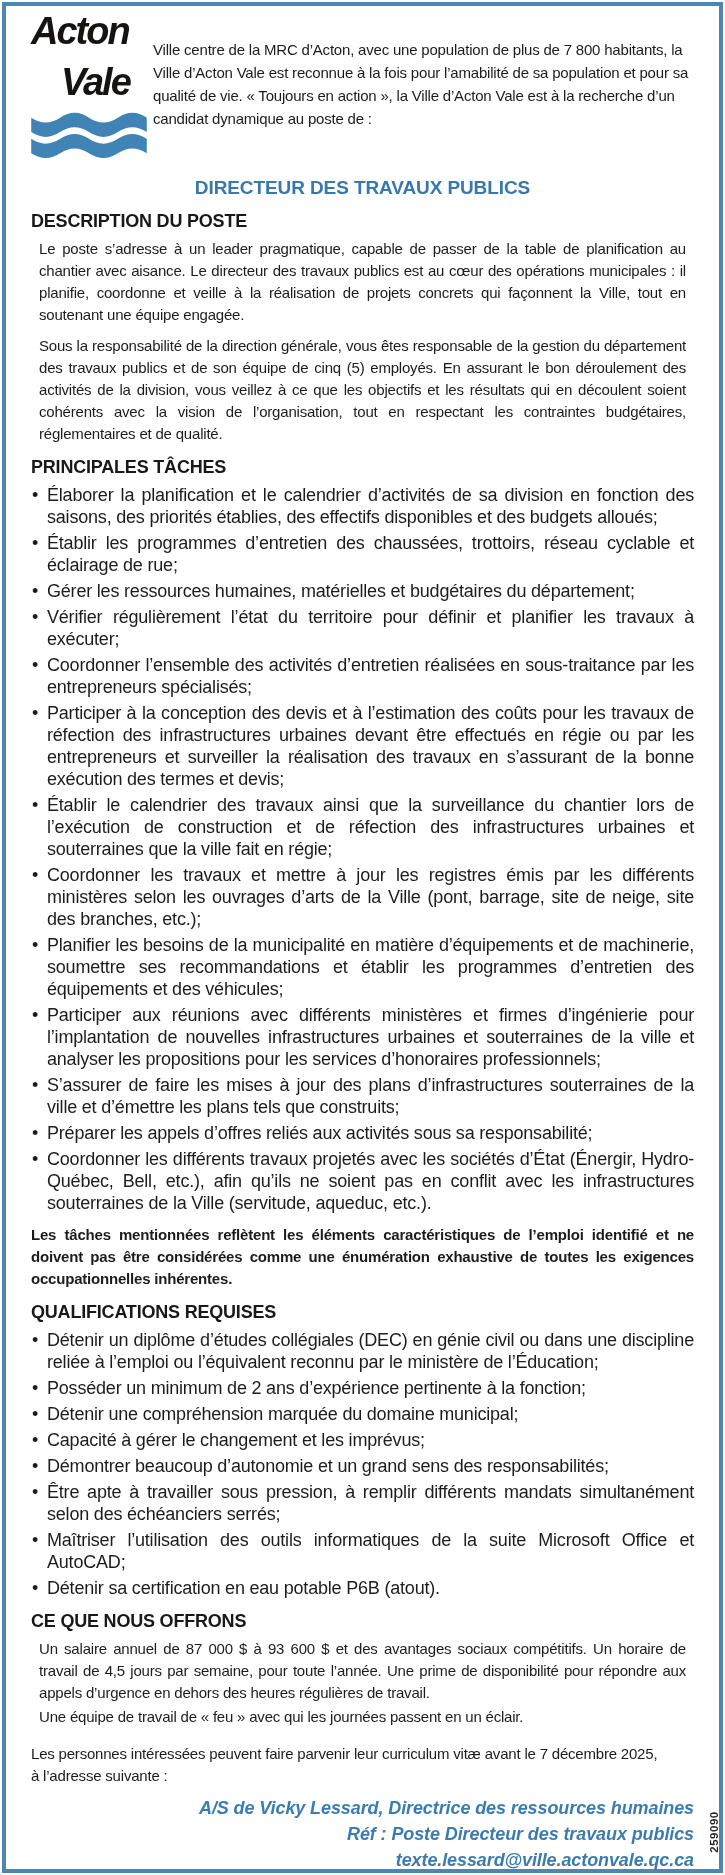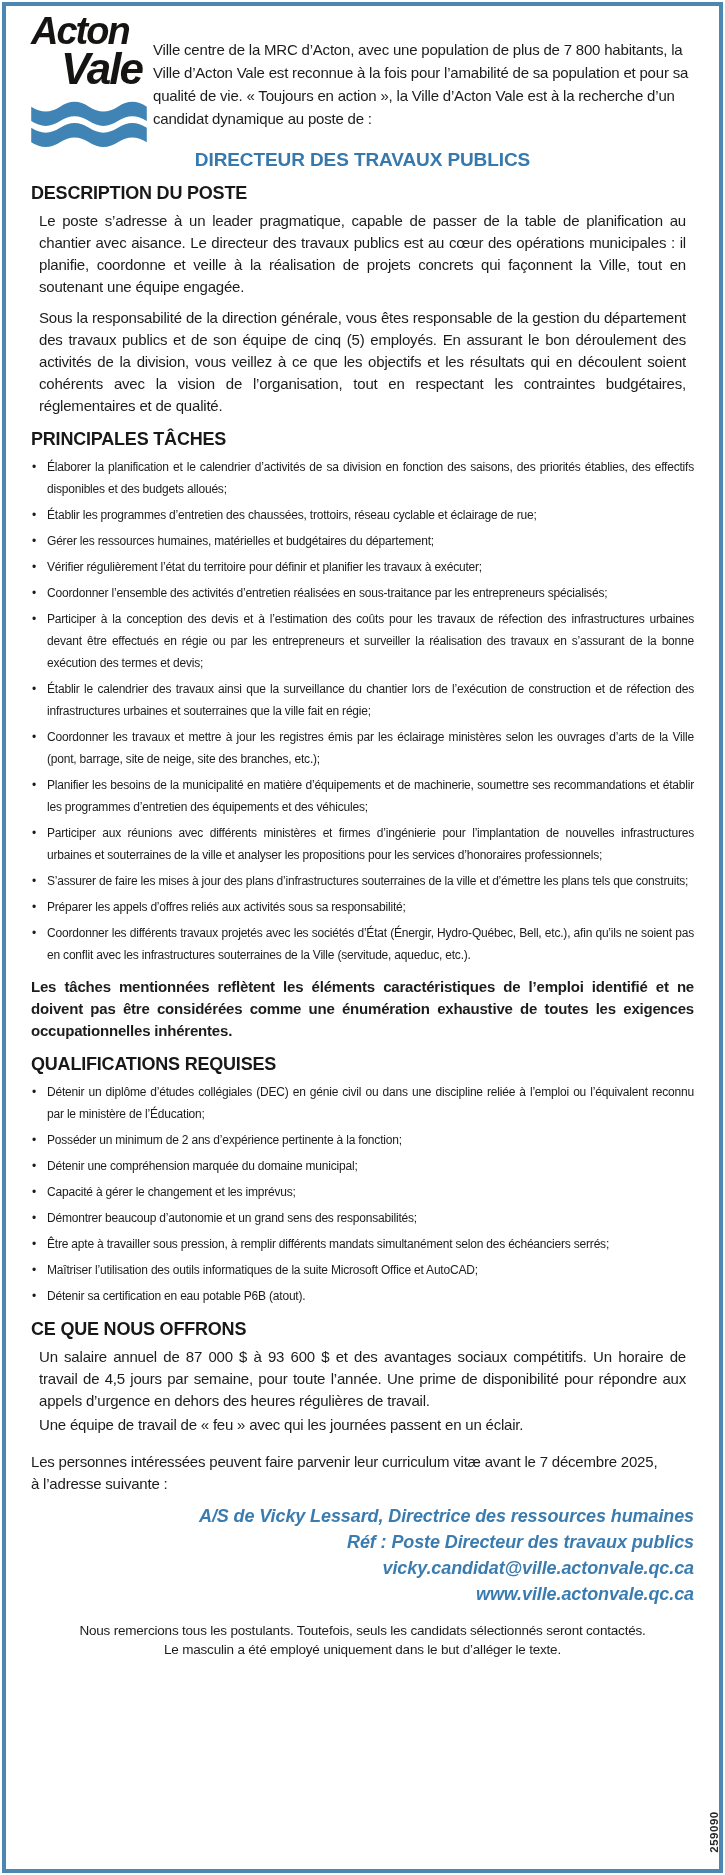--- a/index.html
+++ b/index.html
@@ -9,35 +9,35 @@
     -webkit-font-smoothing:antialiased;
   }
   .frame{position:absolute;inset:2px;border:4px solid #4c87b2;pointer-events:none;}
   .content{position:absolute;top:12px;left:31px;right:31px;}
 
   
   header{display:flex;gap:0;}
   .logo{flex:0 0 122px;width:122px;padding-top:4px;}
   .logo-text{font-weight:bold;font-style:italic;line-height:0.82;letter-spacing:-2px;color:#161413;}
   .logo-acton{font-size:38px;display:block;}
-  .logo-vale{font-size:44px;display:block;margin-left:30px;margin-top:4px;}
+  .logo-vale{font-size:38px;display:block;margin-left:30px;margin-top:20px;}
   .waves{margin-top:10px;display:block;}
   .intro{margin:26px 0 0;font-size:15px;line-height:23px;letter-spacing:-0.2px;text-align:left;}
 
   h1{
     text-align:center;color:#3779ad;font-size:19px;letter-spacing:-0.1px;
-    margin:0 0 10px;font-weight:bold;
+    margin:17px 0 10px;font-weight:bold;
   }
   h2{font-size:18px;letter-spacing:-0.2px;margin:12px 0 6px;font-weight:bold;color:#181818;}
 
   p{margin:0 8px 9px;font-size:15px;line-height:22px;letter-spacing:-0.2px;text-align:justify;}
   ul{margin:0 0 2px;padding:0;list-style:none;}
   li{
     position:relative;padding-left:16px;margin-bottom:4px;
-    font-size:12px;line-height:22px;letter-spacing:-0.2px;text-align:justify;
+    font-size:18px;line-height:22px;letter-spacing:-0.2px;text-align:justify;
   }
   li::before{content:"•";position:absolute;left:1px;top:0;}
 
   .note{font-weight:bold;margin:10px 0 6px;}
   .offer-p{margin-bottom:2px;}
   .apply{font-weight:normal;margin:15px 0 8px;text-align:left;max-width:630px;font-size:15px;}
   .contact{
     text-align:right;color:#3b7cb0;font-weight:bold;
     font-size:18px;line-height:26px;margin:4px 0 14px;letter-spacing:-0.1px;font-style:italic;
   }
@@ -88,21 +88,21 @@
   <section>
     <h2>PRINCIPALES TÂCHES</h2>
     <ul>
       <li>Élaborer la planification et le calendrier d’activités de sa division en fonction des saisons, des priorités établies, des effectifs disponibles et des budgets alloués;</li>
       <li>Établir les programmes d’entretien des chaussées, trottoirs, réseau cyclable et éclairage de rue;</li>
       <li>Gérer les ressources humaines, matérielles et budgétaires du département;</li>
       <li>Vérifier régulièrement l’état du territoire pour définir et planifier les travaux à exécuter;</li>
       <li>Coordonner l’ensemble des activités d’entretien réalisées en sous-traitance par les entrepreneurs spécialisés;</li>
       <li>Participer à la conception des devis et à l’estimation des coûts pour les travaux de réfection des infrastructures urbaines devant être effectués en régie ou par les entrepreneurs et surveiller la réalisation des travaux en s’assurant de la bonne exécution des termes et devis;</li>
       <li>Établir le calendrier des travaux ainsi que la surveillance du chantier lors de l’exécution de construction et de réfection des infrastructures urbaines et souterraines que la ville fait en régie;</li>
-      <li>Coordonner les travaux et mettre à jour les registres émis par les éclairage ministères selon les ouvrages d’arts de la Ville (pont, barrage, site de neige, site des branches, etc.);</li>
+      <li>Coordonner les travaux et mettre à jour les registres émis par les différents ministères selon les ouvrages d’arts de la Ville (pont, barrage, site de neige, site des branches, etc.);</li>
       <li>Planifier les besoins de la municipalité en matière d’équipements et de machinerie, soumettre ses recommandations et établir les programmes d’entretien des équipements et des véhicules;</li>
       <li>Participer aux réunions avec différents ministères et firmes d’ingénierie pour l’implantation de nouvelles infrastructures urbaines et souterraines de la ville et analyser les propositions pour les services d’honoraires professionnels;</li>
       <li>S’assurer de faire les mises à jour des plans d’infrastructures souterraines de la ville et d’émettre les plans tels que construits;</li>
       <li>Préparer les appels d’offres reliés aux activités sous sa responsabilité;</li>
       <li>Coordonner les différents travaux projetés avec les sociétés d’État (Énergir, Hydro-Québec, Bell, etc.), afin qu’ils ne soient pas en conflit avec les infrastructures souterraines de la Ville (servitude, aqueduc, etc.).</li>
     </ul>
     <p class="note">Les tâches mentionnées reflètent les éléments caractéristiques de l’emploi identifié et ne doivent pas être considérées comme une énumération exhaustive de toutes les exigences occupationnelles inhérentes.</p>
   </section>
 
   <section>
@@ -123,21 +123,21 @@
     <h2>CE QUE NOUS OFFRONS</h2>
     <p class="offer-p">Un salaire annuel de 87 000 $ à 93 600 $ et des avantages sociaux compétitifs. Un horaire de travail de 4,5 jours par semaine, pour toute l’année. Une prime de disponibilité pour répondre aux appels d’urgence en dehors des heures régulières de travail.</p>
     <p class="offer-p">Une équipe de travail de « feu » avec qui les journées passent en un éclair.</p>
   </section>
 
   <p class="apply">Les personnes intéressées peuvent faire parvenir leur curriculum vitæ avant le 7 décembre 2025, à l’adresse suivante :</p>
 
   <div class="contact">
     <div>A/S de Vicky Lessard, Directrice des ressources humaines</div>
     <div>Réf : Poste Directeur des travaux publics</div>
-    <div>vicky.candidat@ville.actonvale.qc.ca</div>
+    <div>texte.lessard@ville.actonvale.qc.ca</div>
     <div>www.ville.actonvale.qc.ca</div>
   </div>
 
   <div class="footer">
     <p>Nous remercions tous les postulants. Toutefois, seuls les candidats sélectionnés seront contactés.</p>
     <p>Le masculin a été employé uniquement dans le but d’alléger le texte.</p>
   </div>
 
 </div>
 

